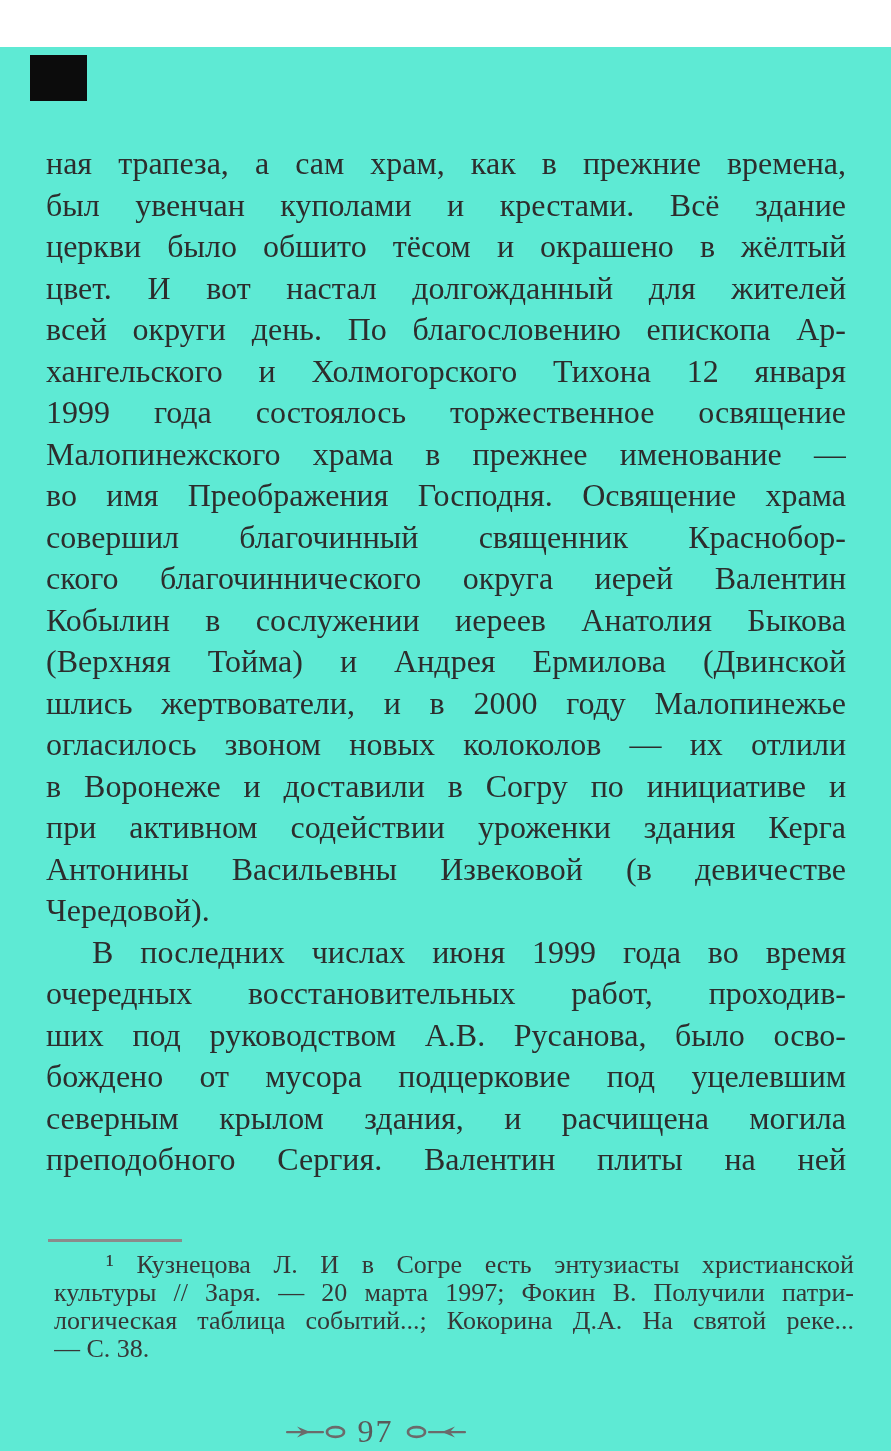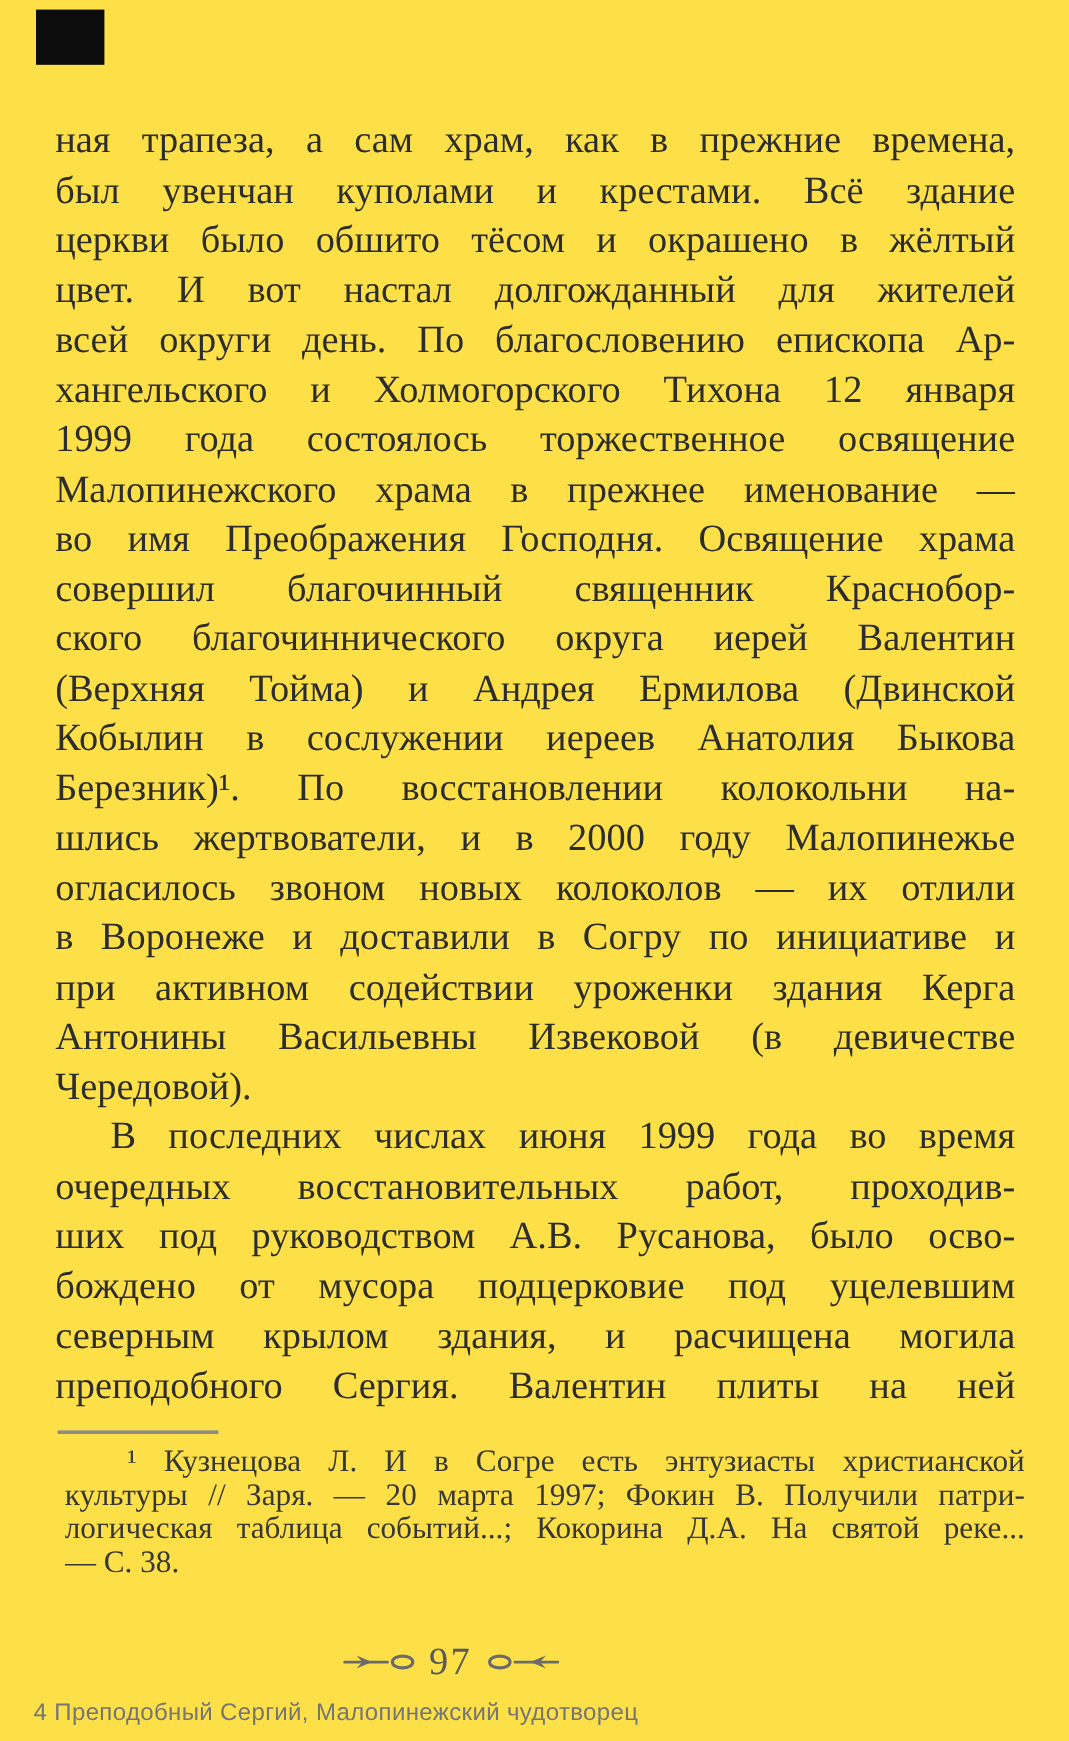--- a/index.html
+++ b/index.html
@@ -5,21 +5,22 @@
   html, body { margin: 0; padding: 0; }
   body {
     width: 891px; height: 1451px;
     background: #ffffff;
     position: relative;
     font-family: "Liberation Serif", "DejaVu Serif", serif;
     overflow: hidden;
   }
   .page {
     position: absolute; inset: 0;
-    background: #fde047;
+    background: #5eead4;
+    margin-top: 47px;
   }
   .scan-artifact {
     position: absolute; left: 30px; top: 8px;
     width: 57px; height: 46px;
     background: #0c0c0c;
   }
   .body-text {
     position: absolute; left: 46px; top: 96px; width: 800px;
     font-size: 32px; color: #2d2d2d;
   }
@@ -77,23 +78,22 @@
     <div class="line">был увенчан куполами и крестами. Всё здание</div>
     <div class="line">церкви было обшито тёсом и окрашено в жёлтый</div>
     <div class="line">цвет. И вот настал долгожданный для жителей</div>
     <div class="line">всей округи день. По благословению епископа Ар-</div>
     <div class="line">хангельского и Холмогорского Тихона 12 января</div>
     <div class="line">1999 года состоялось торжественное освящение</div>
     <div class="line">Малопинежского храма в прежнее именование —</div>
     <div class="line">во имя Преображения Господня. Освящение храма</div>
     <div class="line">совершил благочинный священник Краснобор-</div>
     <div class="line">ского благочиннического округа иерей Валентин</div>
+    <div class="line">Кобылин в сослужении иереев Анатолия Быкова</div>
     <div class="line">(Верхняя Тойма) и Андрея Ермилова (Двинской</div>
-    <div class="line">Кобылин в сослужении иереев Анатолия Быкова</div>
-    <div class="line">Березник)¹. По восстановлении колокольни на-</div>
     <div class="line">шлись жертвователи, и в 2000 году Малопинежье</div>
     <div class="line">огласилось звоном новых колоколов — их отлили</div>
     <div class="line">в Воронеже и доставили в Согру по инициативе и</div>
     <div class="line">при активном содействии уроженки здания Керга</div>
     <div class="line">Антонины Васильевны Извековой (в девичестве</div>
     <div class="line end">Чередовой).</div>
     <div class="line indent">В последних числах июня 1999 года во время</div>
     <div class="line">очередных восстановительных работ, проходив-</div>
     <div class="line">ших под руководством А.В. Русанова, было осво-</div>
     <div class="line">бождено от мусора подцерковие под уцелевшим</div>

